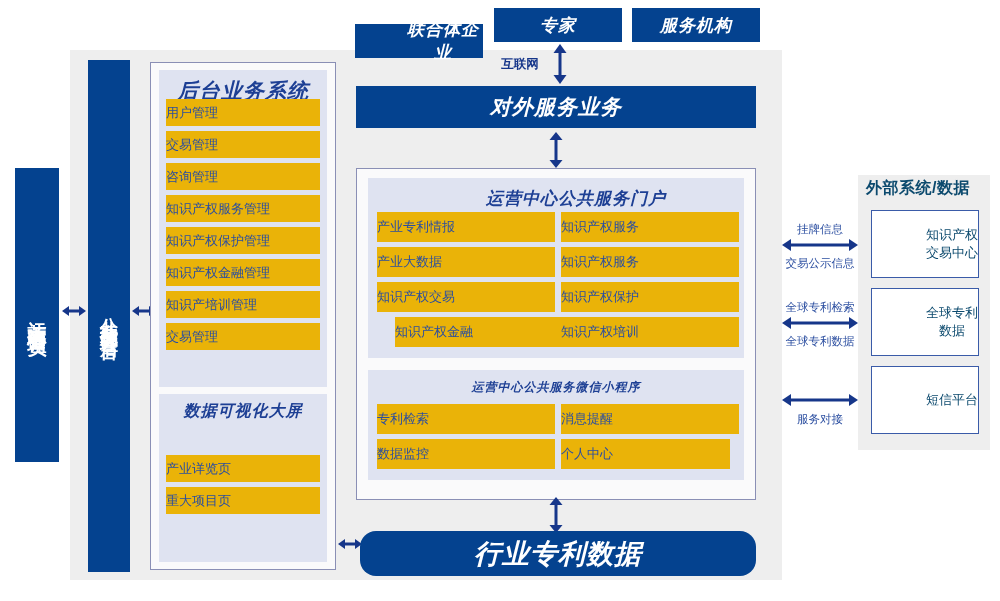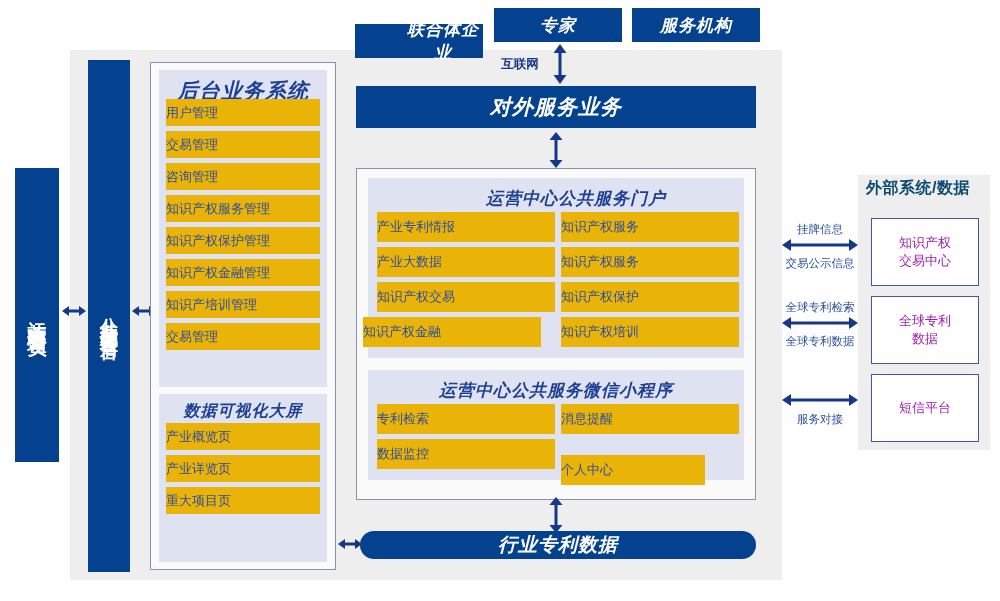--- a/index.html
+++ b/index.html
@@ -60,28 +60,27 @@
     align-items: center;
     justify-content: flex-start;
     text-align: center;
     font-size: 13px;
     white-space: nowrap;
   }
   .extbox {
     position: absolute;
     background: #ffffff;
     border: 1.2px solid #3a5ba8;
-    color: #a21caf;
+    color: #0c4a6e;
     display: flex;
     align-items: center;
-    justify-content: center;
+    justify-content: flex-end;
     text-align: center;
     font-size: 13px;
     line-height: 1.35;
-    margin-top: 8px;
   }
   .arrowlbl {
     position: absolute;
     color: #2b4ea0;
     font-size: 11.5px;
     white-space: nowrap;
     text-align: center;
   }
   .arrowlbl.b { font-weight: bold; color:#16368a; }
   svg.arw { position: absolute; overflow: visible; }
@@ -177,23 +176,20 @@
   <div class="wcard" style="left:166px; top:291px; width:154px; height:27px;">
       <span>知识产培训管理</span>
     </div>
   <div class="wcard" style="left:166px; top:323px; width:154px; height:27px;">
       <span>交易管理</span>
     </div>
 
   <div class="lavpanel" style="left:159px; top:394px; width:168px; height:168px;">
     <div class="panel-title" style="top:7px; font-size:16px;">数据可视化大屏</div>
   </div>
-  <div class="wcard" style="left:166px; top:423px; width:154px; height:27px;">
-      <span>产业概览页</span>
-    </div>
   <div class="wcard" style="left:166px; top:455px; width:154px; height:27px;">
       <span>产业详览页</span>
     </div>
   <div class="wcard" style="left:166px; top:487px; width:154px; height:27px;">
       <span>重大项目页</span>
     </div>
 
   <svg class="arw" style="left:338px; top:537px;" width="24" height="14" viewBox="0 0 24 14">
     <line x1="5" y1="7" x2="19" y2="7" stroke="#16368a" stroke-width="3"></line>
     <polygon points="0,7 7,2 7,12" fill="#16368a"></polygon>
@@ -216,50 +212,50 @@
     </div>
   <div class="wcard" style="left:561px; top:247px; width:178px; height:30px;">
       <span>知识产权服务</span>
     </div>
   <div class="wcard" style="left:377px; top:282px; width:178px; height:30px;">
       <span>知识产权交易</span>
     </div>
   <div class="wcard" style="left:561px; top:282px; width:178px; height:30px;">
       <span>知识产权保护</span>
     </div>
-  <div class="wcard" style="left:363px; top:317px; width:178px; height:30px;">
+  <div class="wcard" style="left:395px; top:317px; width:178px; height:30px;">
       <span>知识产权金融</span>
     </div>
   <div class="wcard" style="left:561px; top:317px; width:178px; height:30px;">
       <span>知识产权培训</span>
     </div>
 
   <div class="lavpanel" style="left:368px; top:370px; width:376px; height:110px;">
-    <div class="panel-title" style="top:9px; font-size:17px;font-style:italic;">运营中心公共服务微信小程序</div>
+    <div class="panel-title" style="top:9px; font-size:12px;font-style:italic;">运营中心公共服务微信小程序</div>
   </div>
   <div class="wcard" style="left:377px; top:404px; width:178px; height:30px;">
       <span>专利检索</span>
     </div>
   <div class="wcard" style="left:561px; top:404px; width:178px; height:30px;">
       <span>消息提醒</span>
     </div>
   <div class="wcard" style="left:377px; top:439px; width:178px; height:30px;">
       <span>数据监控</span>
     </div>
-  <div class="wcard" style="left:561px; top:455px; width:144px; height:30px;">
+  <div class="wcard" style="left:561px; top:439px; width:169px; height:30px;">
       <span>个人中心</span>
     </div>
 
   <svg class="arw" style="left:548px; top:497px;" width="16" height="36" viewBox="0 0 16 36">
     <line x1="8" y1="6" x2="8" y2="30" stroke="#16368a" stroke-width="3"></line>
     <polygon points="8,0 1.5,8 14.5,8" fill="#16368a"></polygon>
     <polygon points="8,36 1.5,28 14.5,28" fill="#16368a"></polygon>
   </svg>
 
-  <div class="bluebar" style="left:360px; top:531px; width:396px; height:28px; font-size:19px;border-radius:16px;">
+  <div class="bluebar" style="left:360px; top:531px; width:396px; height:45px; font-size:27px;border-radius:16px;">
     <span>行业专利数据</span>
   </div>
 
   <div class="ext-title" style="left:866px; top:178px;">外部系统/数据</div>
 
   <div class="extbox" style="left:871px; top:210px; width:108px; height:68px;">
     <span>
       <span>知识产权</span><br>
       <span>交易中心</span>
     </span>

